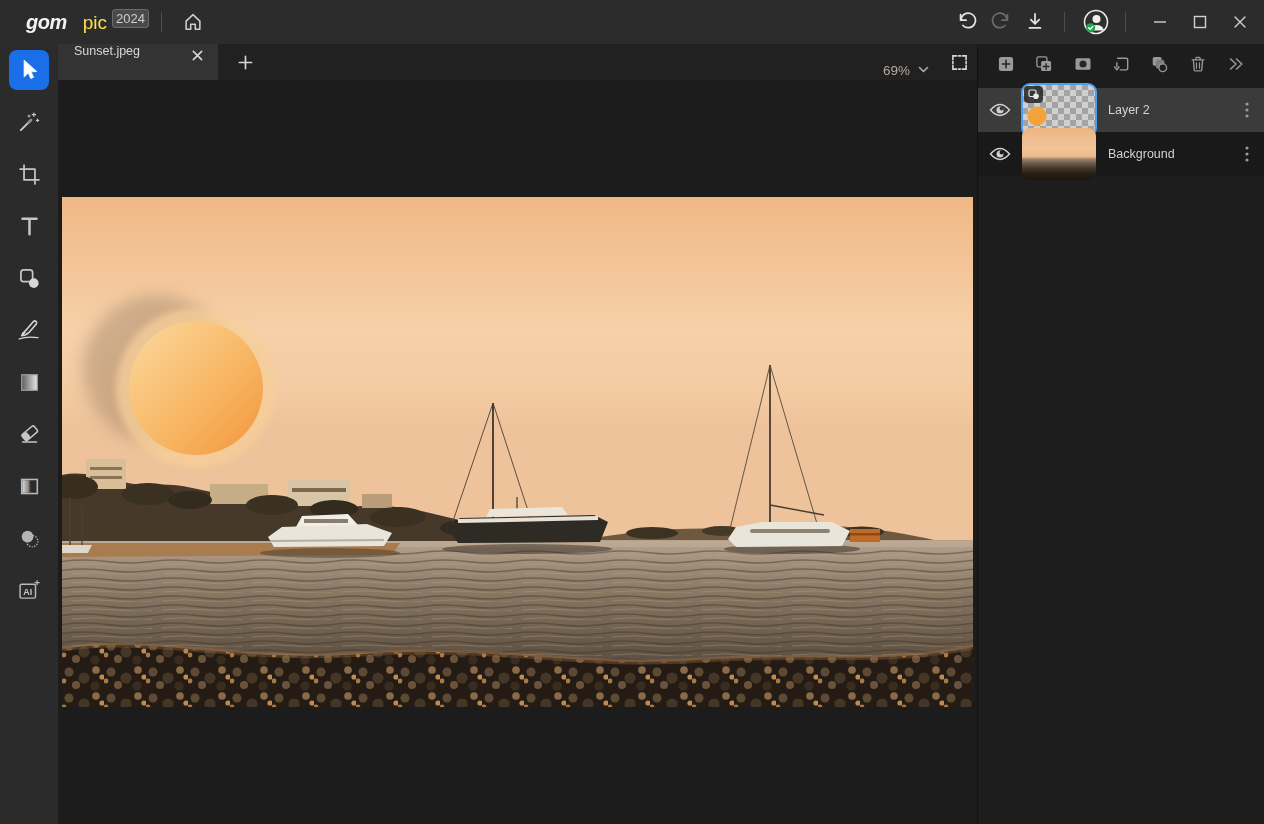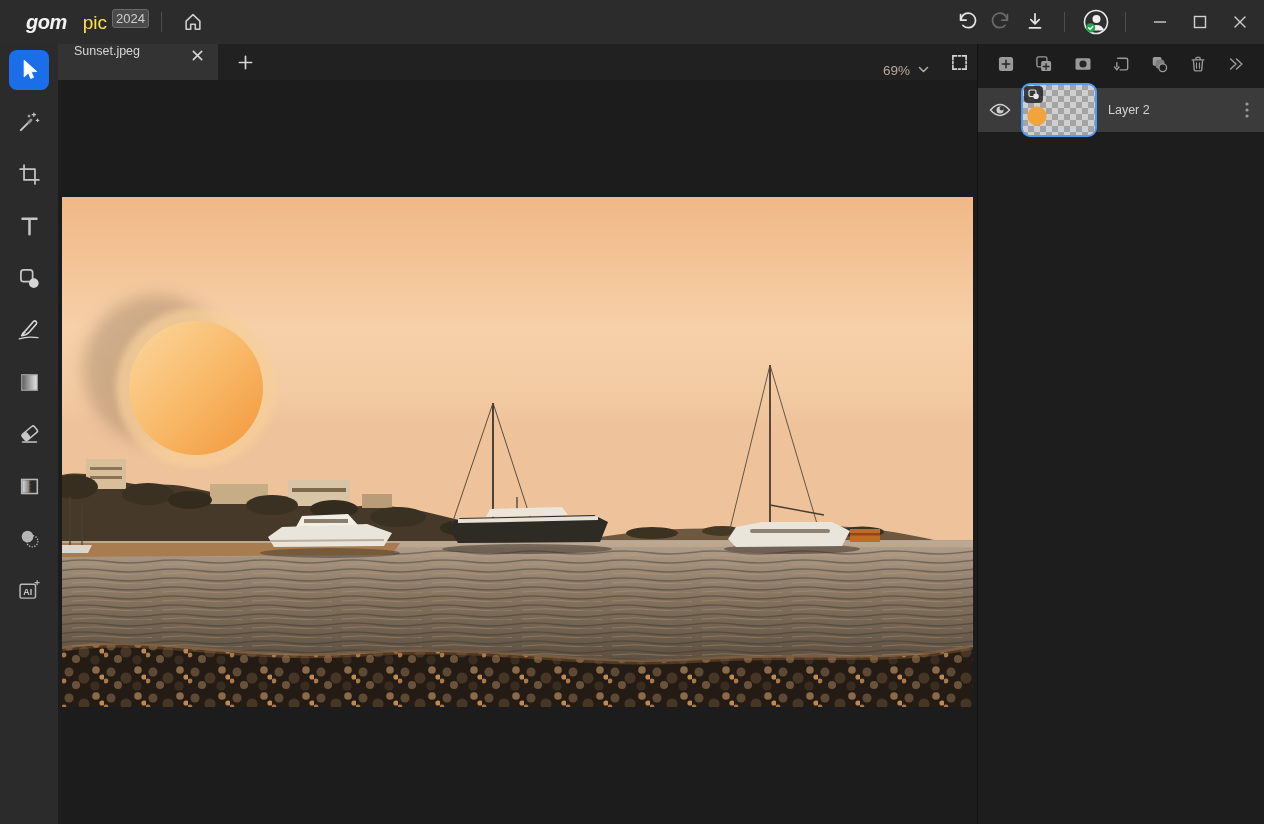--- a/index.html
+++ b/index.html
@@ -433,15 +433,33 @@
         <span class="layer-name">Layer 2</span>
         <div class="layer-menu">
           <svg class="ic" width="4" height="16" viewBox="0 0 4 16">
             <circle cx="2" cy="2" r="1.6" fill="#9a9a9a"></circle>
               <circle cx="2" cy="8" r="1.6" fill="#9a9a9a"></circle>
               <circle cx="2" cy="14" r="1.6" fill="#9a9a9a"></circle>
           </svg>
         </div>
       </div>
 
+      <div class="layer-row normal">
+        <div class="eye-btn">
+          <svg class="ic" width="22" height="16" viewBox="0 0 22 16">
+            <path d="M1.5 8 Q 11 -2.8 20.5 8 Q 11 18.8 1.5 8 Z" fill="none" stroke="#cfcfcf" stroke-width="1.5"></path>
+            <circle cx="11" cy="8" r="3.5" fill="#cfcfcf"></circle>
+            <circle cx="12.6" cy="6.4" r="2" fill="#191919"></circle>
+          </svg>
+        </div>
+        <div class="thumb photo"></div>
+        <span class="layer-name">Background</span>
+        <div class="layer-menu">
+          <svg class="ic" width="4" height="16" viewBox="0 0 4 16">
+            <circle cx="2" cy="2" r="1.6" fill="#9a9a9a"></circle>
+              <circle cx="2" cy="8" r="1.6" fill="#9a9a9a"></circle>
+              <circle cx="2" cy="14" r="1.6" fill="#9a9a9a"></circle>
+          </svg>
+        </div>
+      </div>
     </div>
   </div>
 </div>
 
 </body></html>

